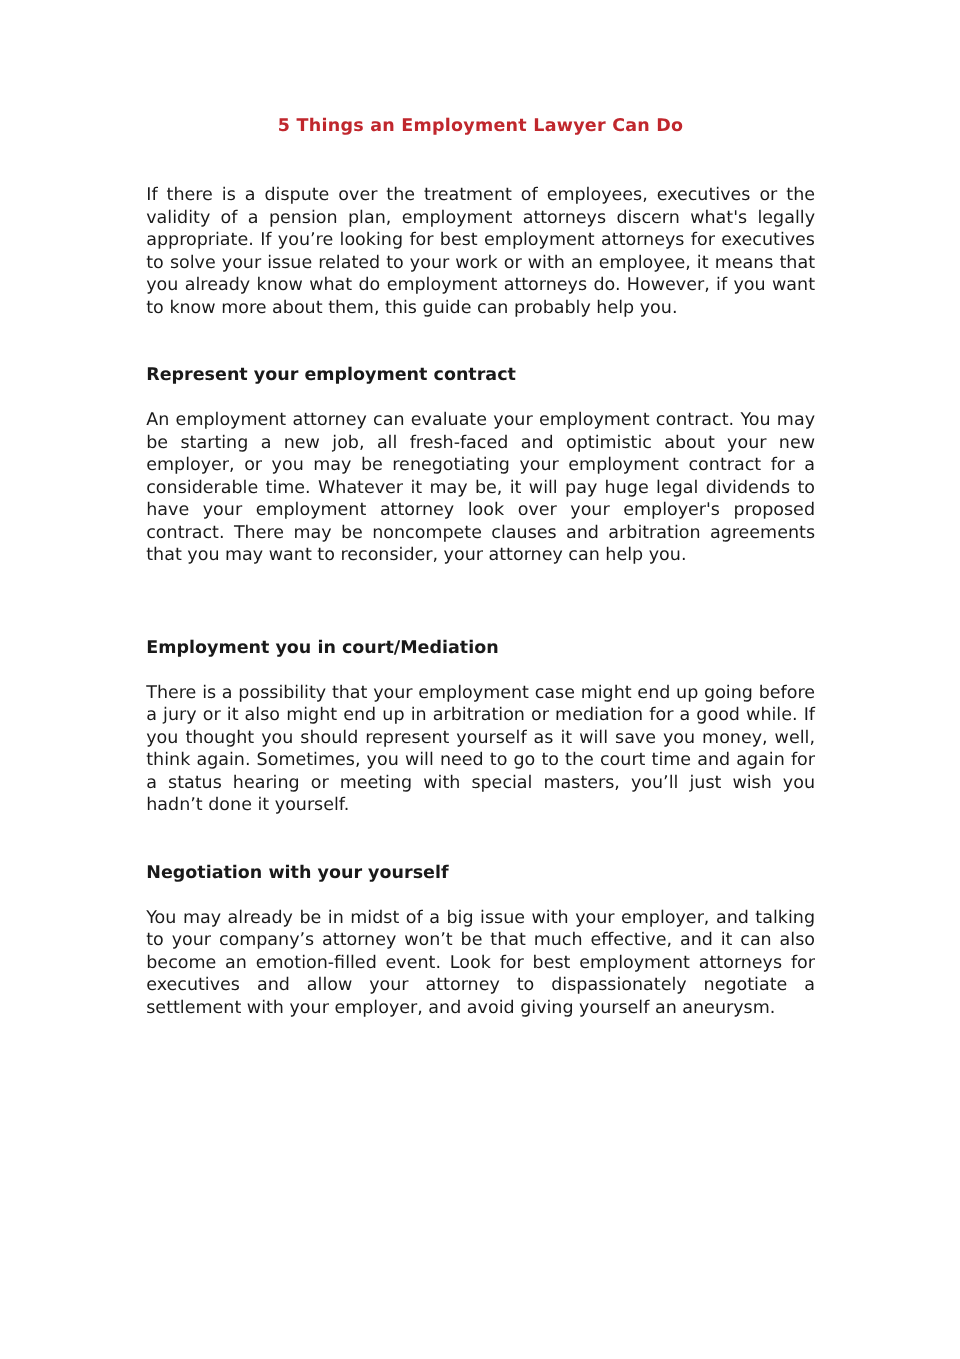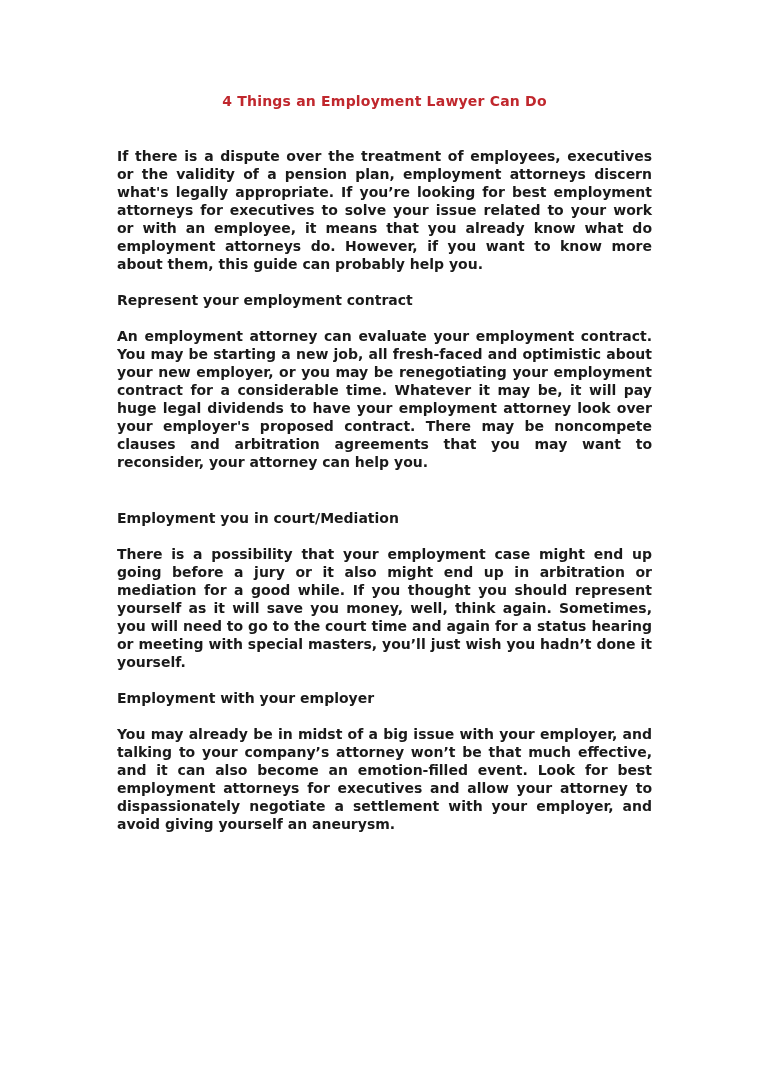--- a/index.html
+++ b/index.html
@@ -7,33 +7,33 @@
   .page {
     position: absolute; left: 117px; top: 0; width: 535px;
     font-family: "DejaVu Sans", sans-serif; color: #1a1a1a;
     font-size: 14px; line-height: 18px;
   }
   .title {
     position: absolute; top: 92px; left: 0; width: 535px;
     text-align: center; color: #c0272d; font-weight: bold; font-size: 14px;
     letter-spacing: 0.2px;
   }
-  .block { position: absolute; left: 0; width: 535px; margin: 0; font-weight: bold; }
+  .block { position: absolute; left: 0; width: 535px; margin: 0; }
   .para { text-align: justify; text-align-last: left; }
   .heading { font-weight: bold; }
 </style>
 </head>
 <body>
 
 <div class="page">
-  <div class="title">4 Things an Employment Lawyer Can Do</div>
+  <div class="title">5 Things an Employment Lawyer Can Do</div>
 
   <p class="block para" style="top:147px;">If there is a dispute over the treatment of employees, executives or the validity of a pension plan, employment attorneys discern what's legally appropriate. If you’re looking for best employment attorneys for executives to solve your issue related to your work or with an employee, it means that you already know what do employment attorneys do. However, if you want to know more about them, this guide can probably help you.</p>
 
   <div class="block heading" style="top:291px;">Represent your employment contract</div>
   <p class="block para" style="top:327px;">An employment attorney can evaluate your employment contract. You may be starting a new job, all fresh-faced and optimistic about your new employer, or you may be renegotiating your employment contract for a considerable time. Whatever it may be, it will pay huge legal dividends to have your employment attorney look over your employer's proposed contract. There may be noncompete clauses and arbitration agreements that you may want to reconsider, your attorney can help you.</p>
 
   <div class="block heading" style="top:509px;">Employment you in court/Mediation</div>
   <p class="block para" style="top:545px;">There is a possibility that your employment case might end up going before a jury or it also might end up in arbitration or mediation for a good while. If you thought you should represent yourself as it will save you money, well, think again. Sometimes, you will need to go to the court time and again for a status hearing or meeting with special masters, you’ll just wish you hadn’t done it yourself.</p>
 
-  <div class="block heading" style="top:689px;">Employment with your employer</div>
+  <div class="block heading" style="top:689px;">Negotiation with your yourself</div>
   <p class="block para" style="top:725px;">You may already be in midst of a big issue with your employer, and talking to your company’s attorney won’t be that much effective, and it can also become an emotion-filled event. Look for best employment attorneys for executives and allow your attorney to dispassionately negotiate a settlement with your employer, and avoid giving yourself an aneurysm.</p>
 </div>
 
 </body></html>

